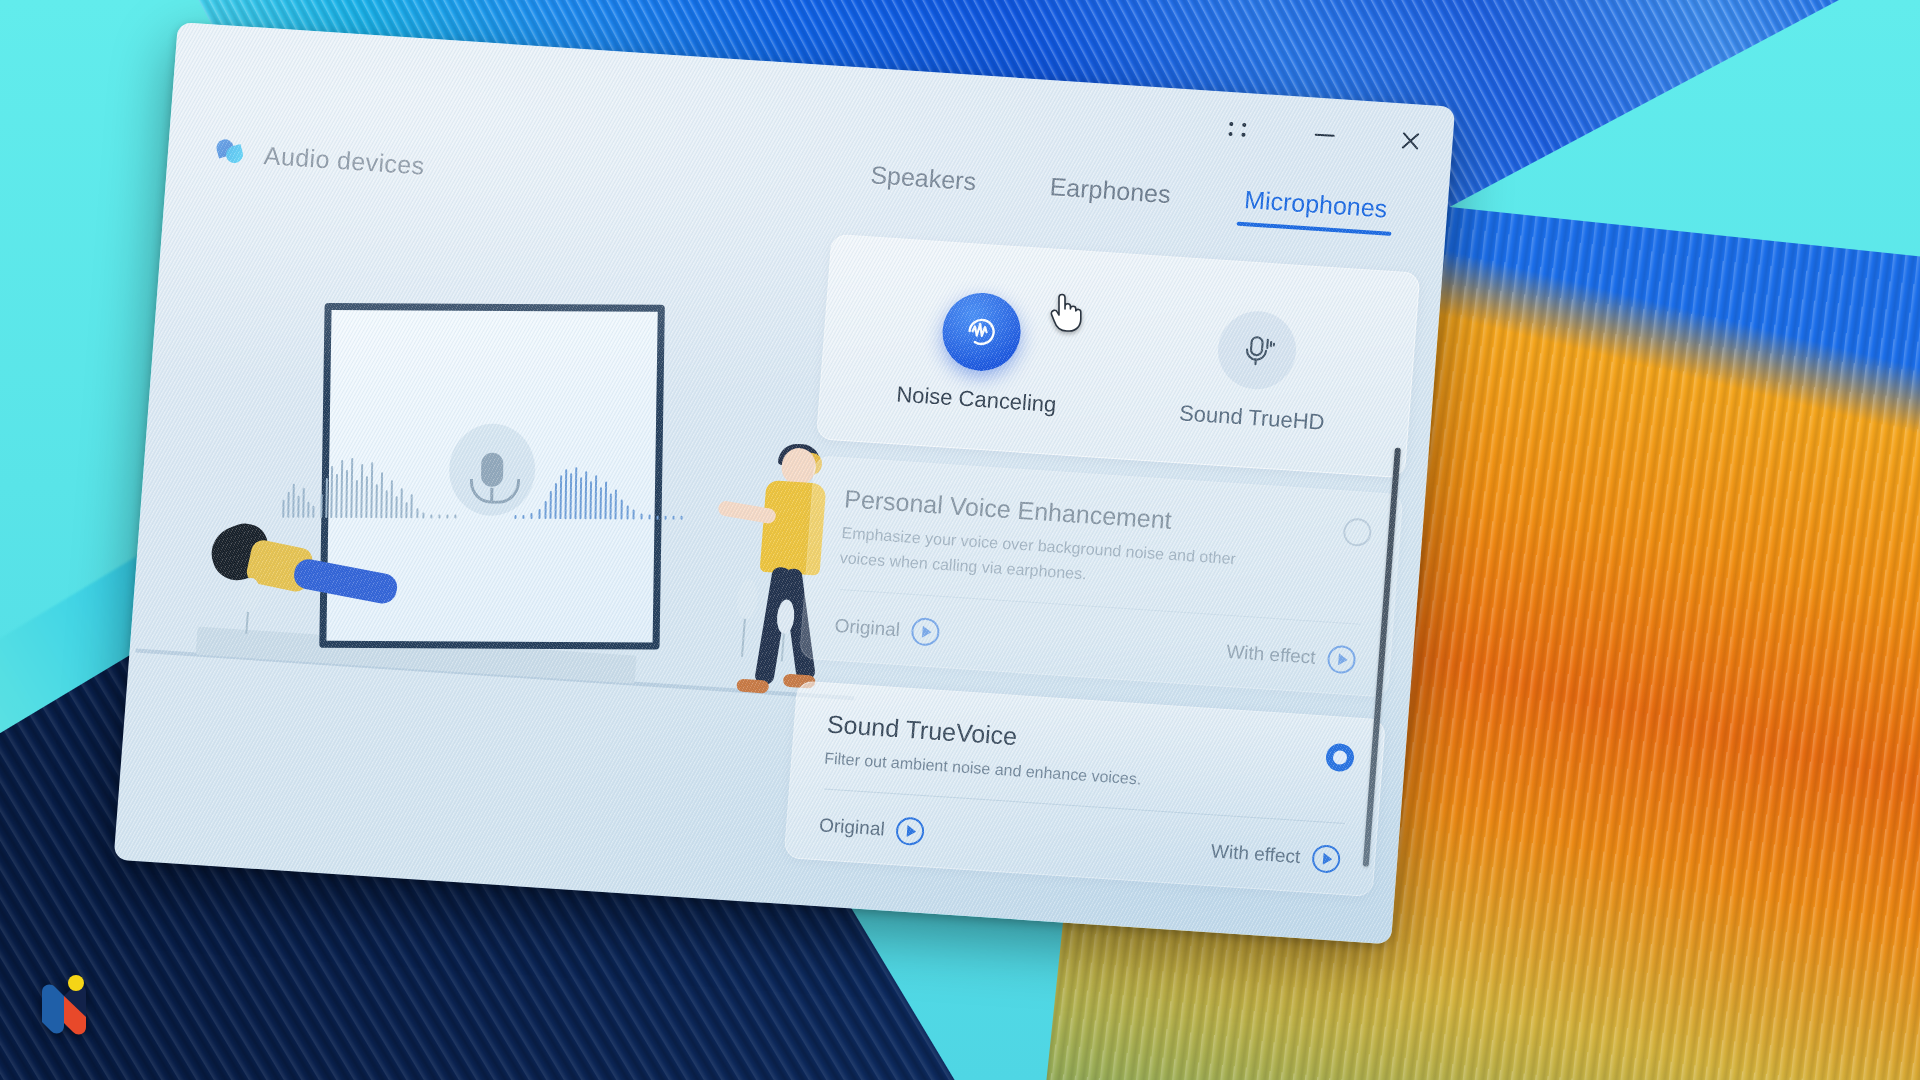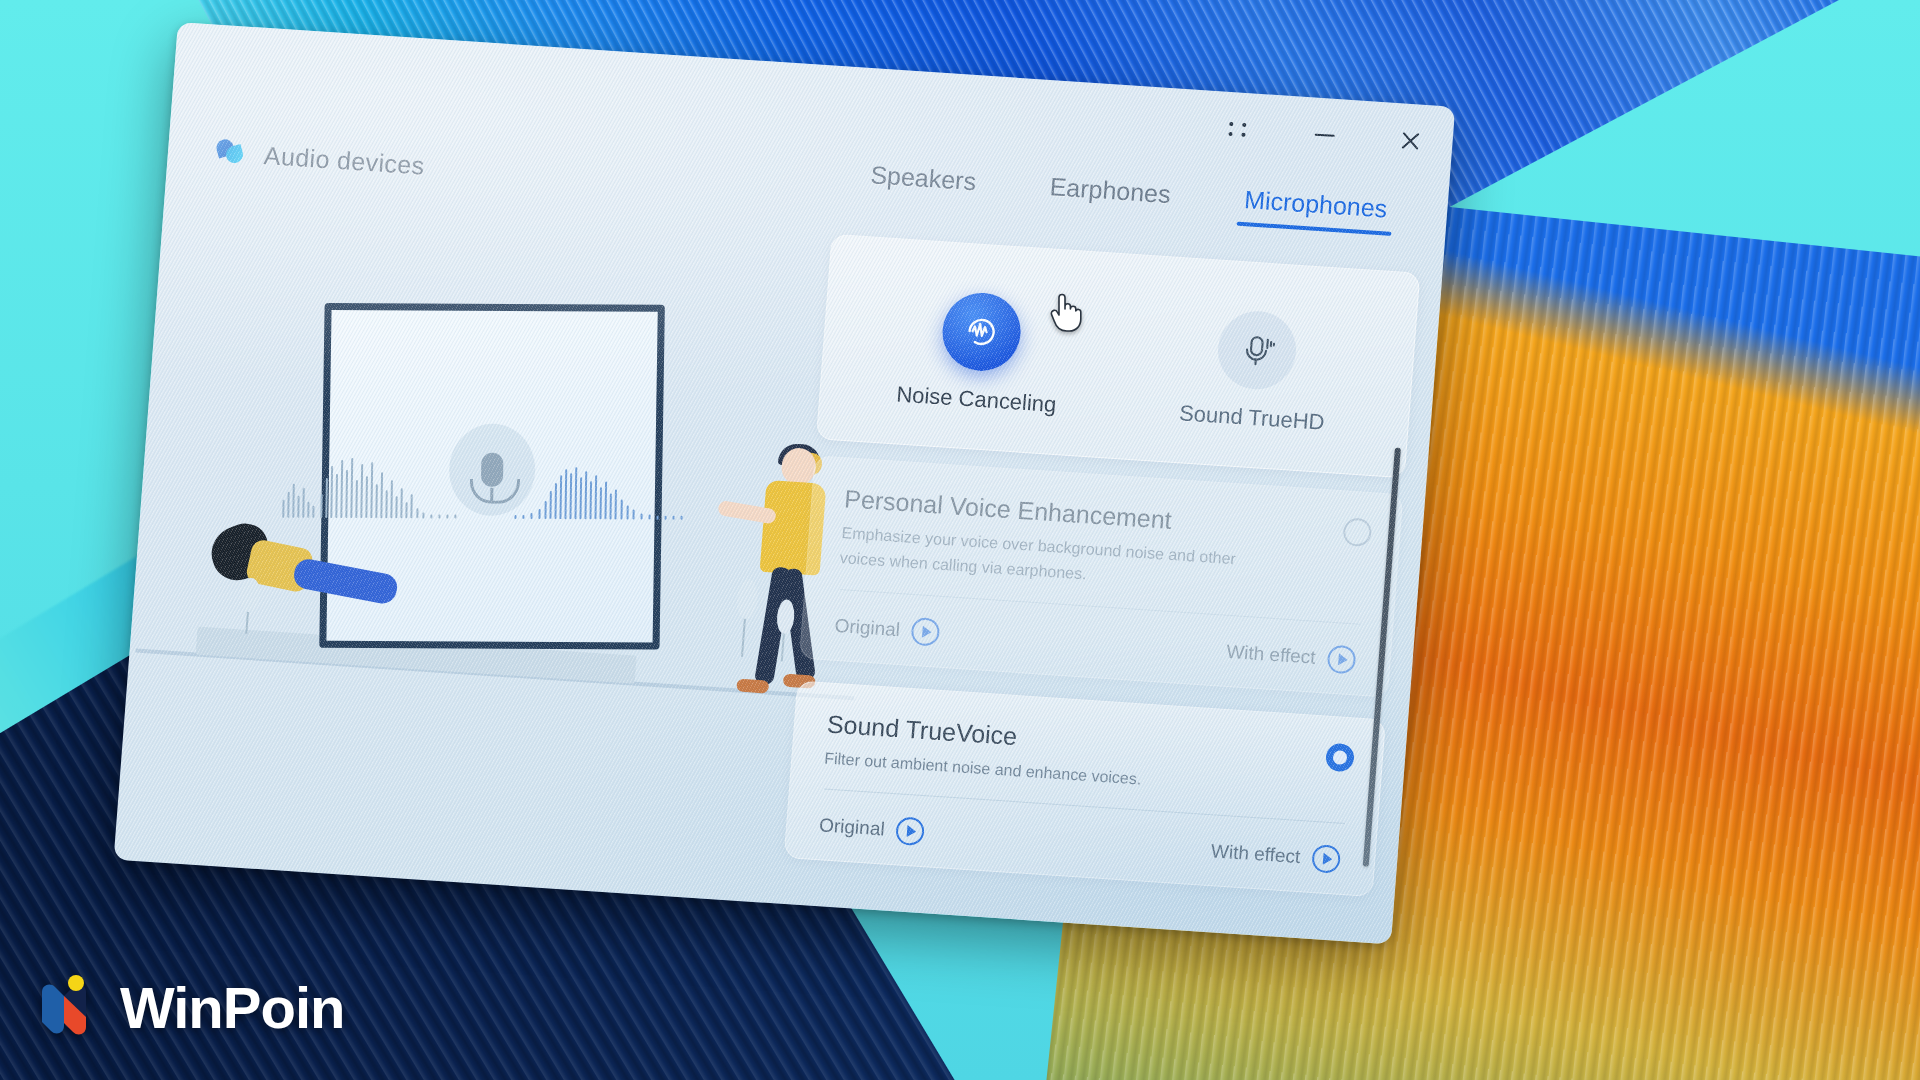--- a/index.html
+++ b/index.html
@@ -555,14 +555,13 @@
 </svg>
 
 <div id="watermark">
   <svg width="72" height="70" viewBox="0 0 72 70">
     <path d="M6 62V22c0-7 8-11 13-6l33 34c5 5 13 1 13-6V10" fill="none" stroke="#12224A" stroke-width="0"></path>
     <path d="M6 20c0-7 8-10 13-5l9 9v30c0 7-8 10-13 5l-9-9z" fill="#1F5FA8"></path>
     <path d="M28 24l9-9c5-5 13-2 13 5v25l-9 9c-5 5-13 2-13-5z" fill="#12224A"></path>
     <path d="M28 24l22 21v10c0 7-8 10-13 5L28 51z" fill="#E8492A"></path>
     <circle cx="40" cy="11" r="8" fill="#F5D516"></circle>
   </svg>
-  <div class="wm-text">WinPoin</div>
 </div>
 
 </body></html>

